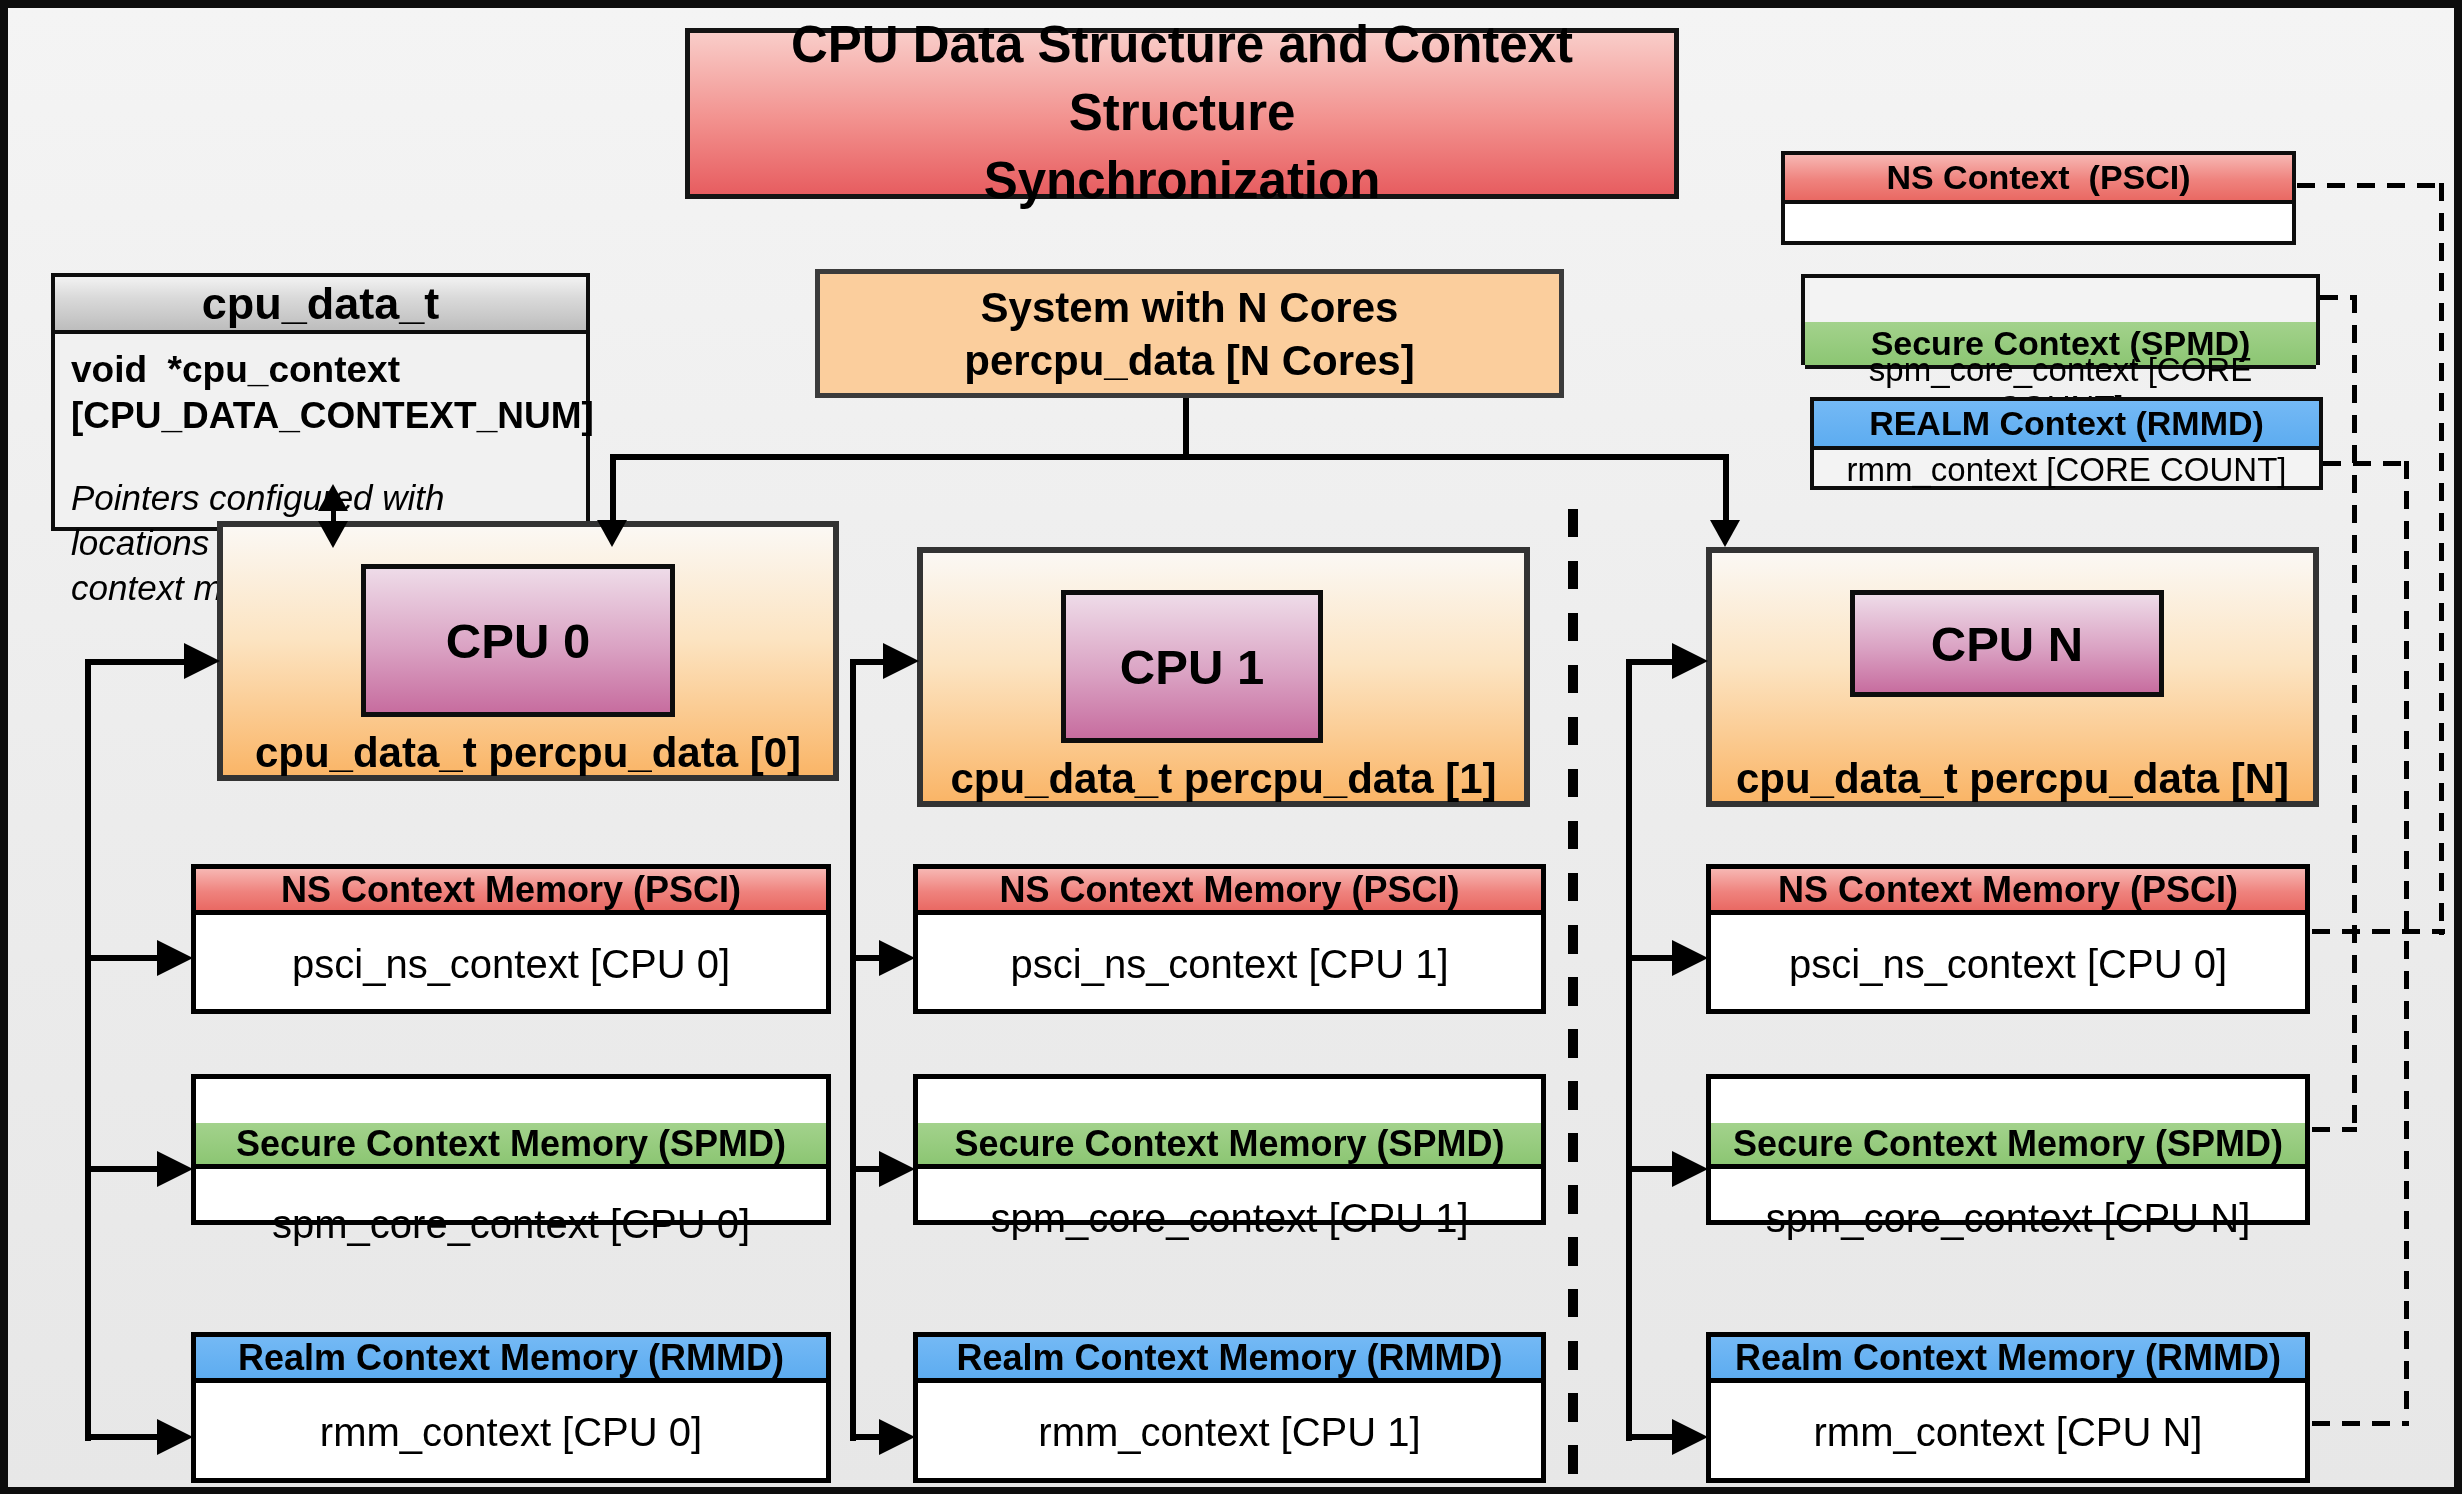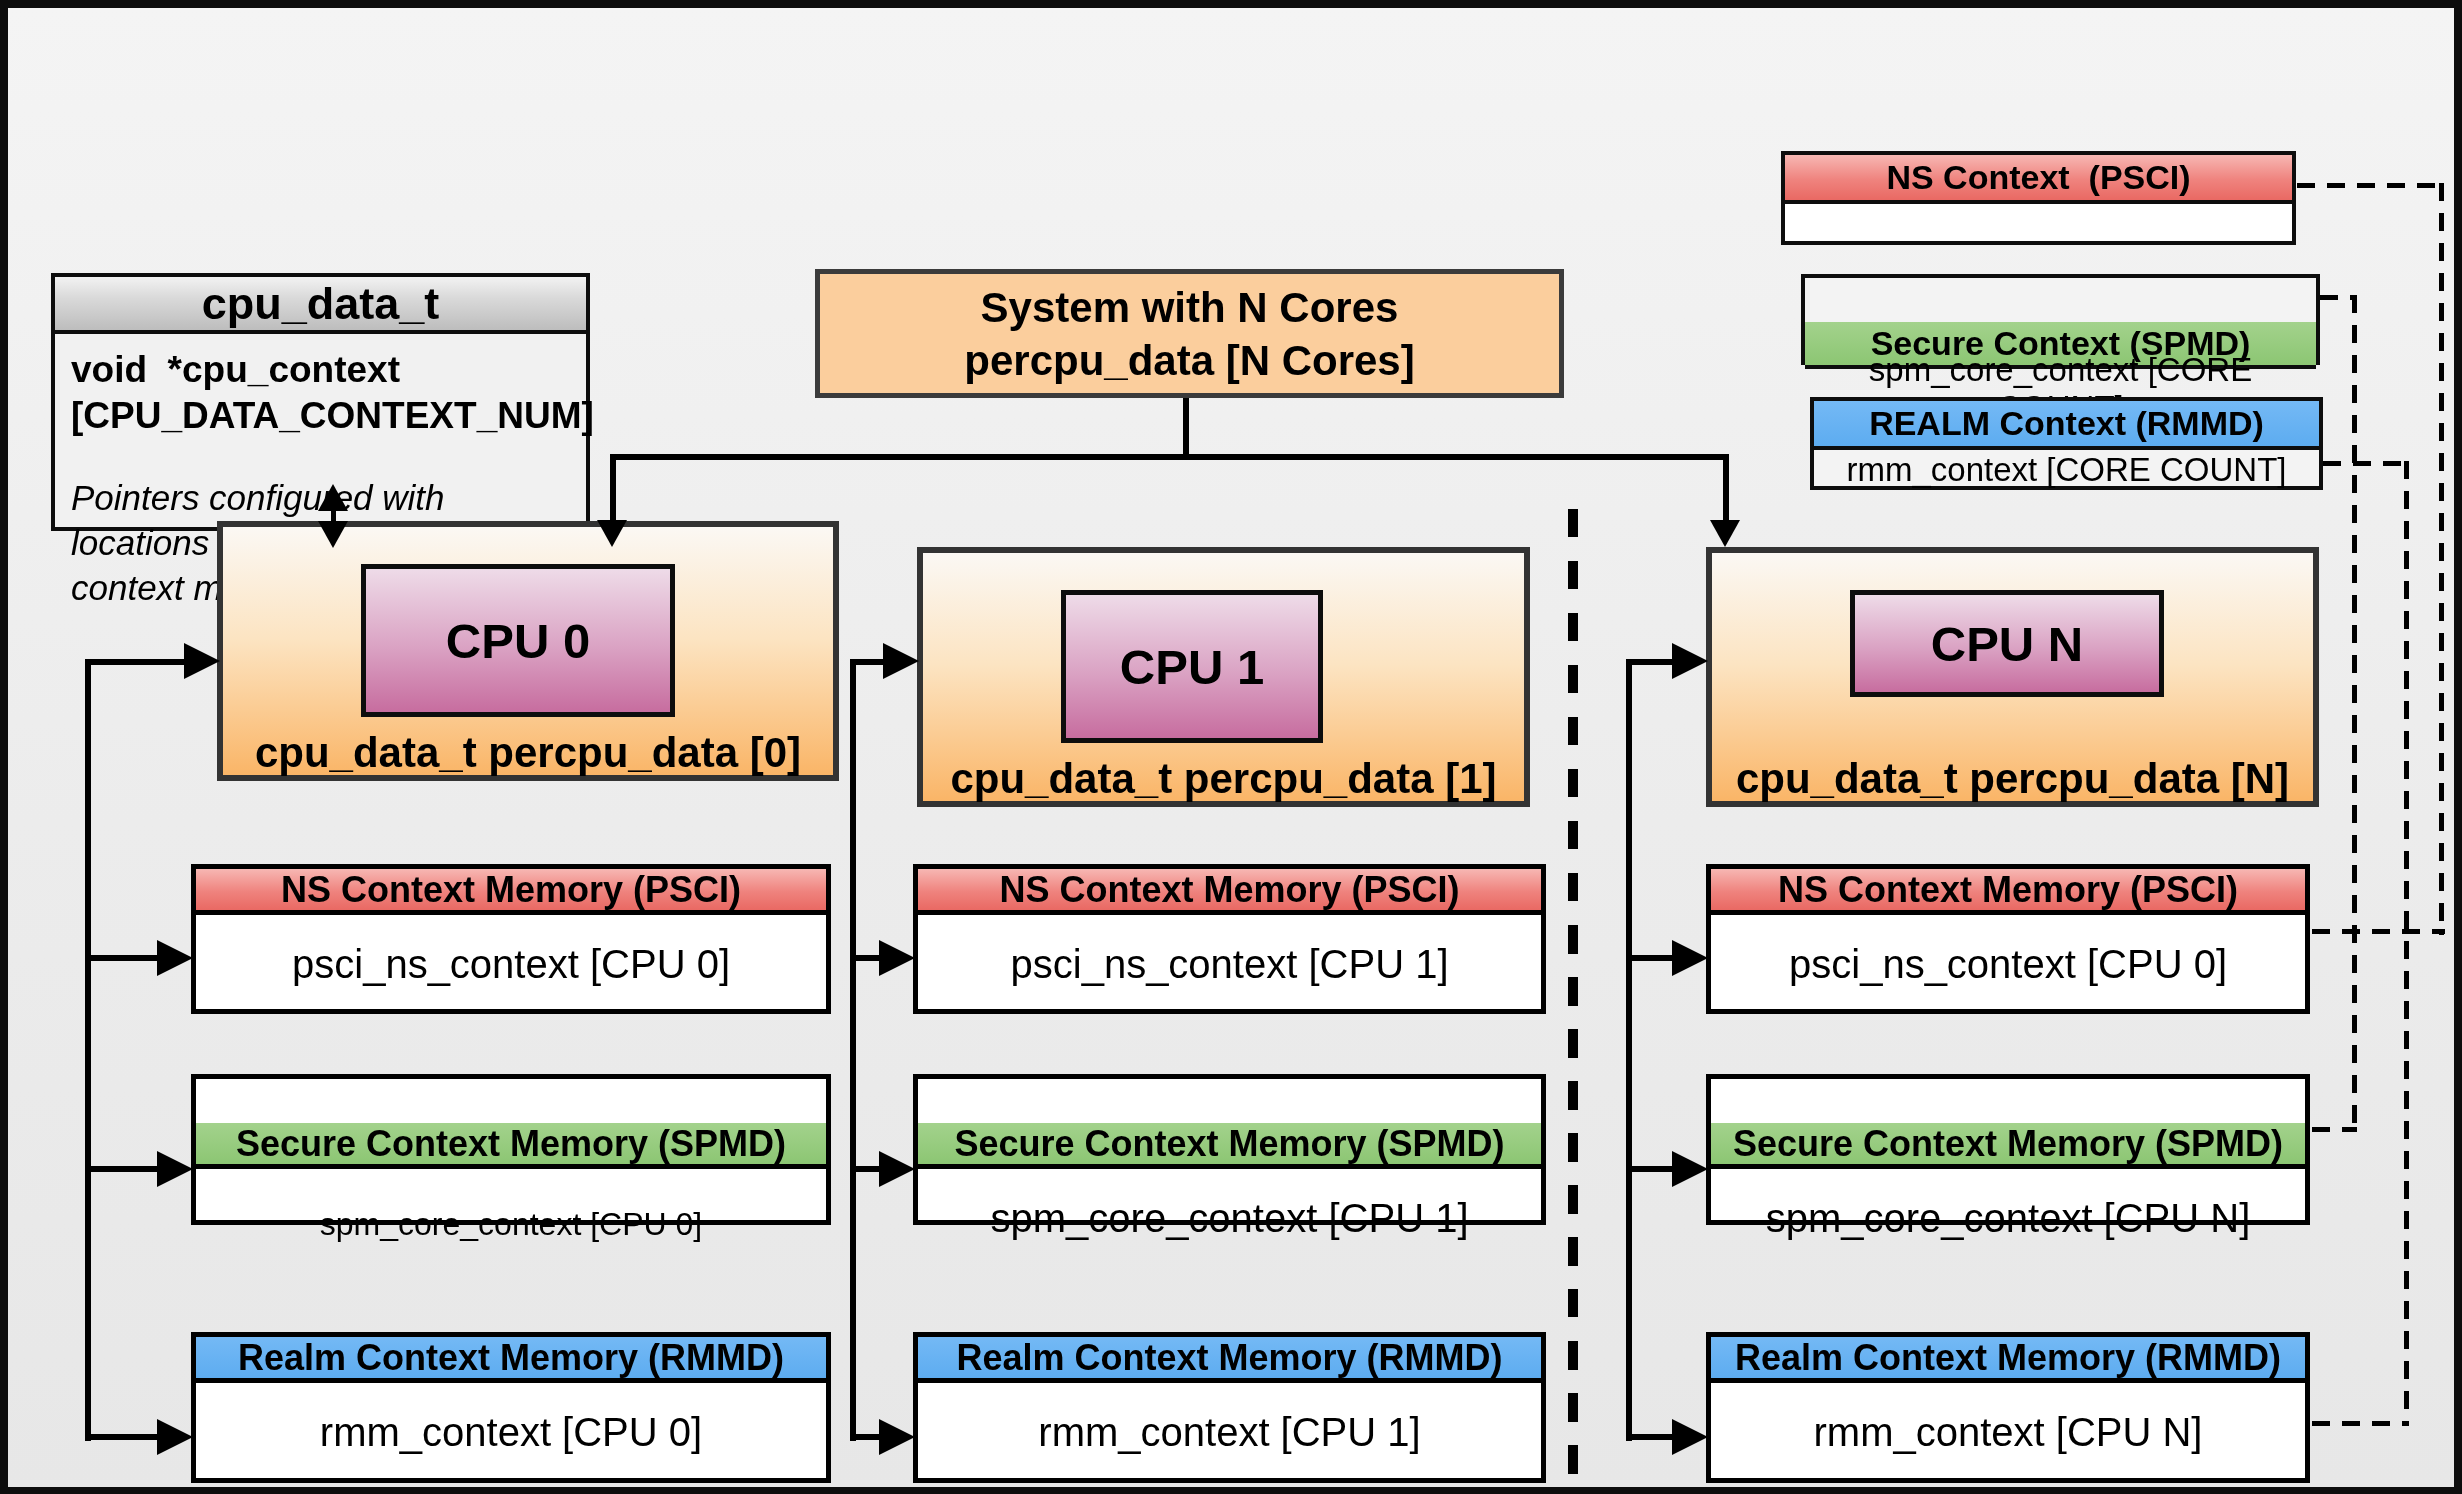--- a/index.html
+++ b/index.html
@@ -36,20 +36,24 @@
   .dash-v{position:absolute;width:5.3px;background:repeating-linear-gradient(180deg,#000 0 18px,transparent 18px 30px);}
   .dash-h{position:absolute;height:5.3px;background:repeating-linear-gradient(90deg,#000 0 18px,transparent 18px 30px);}
   .sep-v{position:absolute;width:9.8px;background:repeating-linear-gradient(180deg,#000 0 28.5px,transparent 28.5px 52px);}
   .pre{white-space:pre;}
 </style>
 </head>
 <body>
 
 <div id="canvas">
 
+  <div class="abs center title-box" style="left:677px;top:19.6px;width:994px;height:171px;">
+    <div class="bold" style="font-size:51px;line-height:68px;">CPU Data Structure and Context Structure</div>
+    <div class="bold" style="font-size:51px;line-height:68px;">Synchronization</div>
+  </div>
 
   <div class="abs struct-box" style="left:43px;top:217px;width:539px;height:258px;">
     <div class="struct-hdr center bold" style="height:53px;font-size:45px;">cpu_data_t</div>
     <div style="padding:12.5px 16px 0 16px;">
       <div class="bold pre" style="font-size:37px;line-height:46px;">void  *cpu_context</div>
       <div class="bold" style="font-size:37px;line-height:46px;">[CPU_DATA_CONTEXT_NUM]</div>
       <div style="font-size:35px;line-height:45px;font-style:italic;margin-top:36px;">Pointers configured with locations of individual world context memory</div>
     </div>
   </div>
 
@@ -75,21 +79,21 @@
   <div class="abs cpu-box" style="left:209px;top:513px;width:622px;height:260px;">
     <div class="abs center cpu-label bold" style="left:138px;top:37px;width:314px;height:153px;font-size:49px;">CPU 0</div>
     <div class="abs center bold" style="left:0;top:201px;width:100%;height:50px;font-size:42px;">cpu_data_t percpu_data [0]</div>
   </div>
   <div class="abs ctx" style="left:183px;top:856px;width:640px;height:150px;">
     <div class="ctx-hdr hdr-red center bold" style="height:41px;font-size:36px;">NS Context Memory (PSCI)</div>
     <div class="center" style="height:98px;font-size:40px;">psci_ns_context [CPU 0]</div>
   </div>
   <div class="abs ctx" style="left:183px;top:1066px;width:640px;height:151px;">
     <div class="ctx-hdr hdr-green center bold" style="height:41px;font-size:36px;">Secure Context Memory (SPMD)</div>
-    <div class="center" style="height:111px;font-size:32px;">spm_core_context [CPU 0]</div>
+    <div class="center" style="height:111px;font-size:40px;">spm_core_context [CPU 0]</div>
   </div>
   <div class="abs ctx" style="left:183px;top:1324px;width:640px;height:151px;">
     <div class="ctx-hdr hdr-blue center bold" style="height:41px;font-size:36px;">Realm Context Memory (RMMD)</div>
     <div class="center" style="height:99px;font-size:40px;">rmm_context [CPU 0]</div>
   </div>
 
   <div class="abs cpu-box" style="left:909px;top:539px;width:613px;height:260px;">
     <div class="abs center cpu-label bold" style="left:138px;top:37px;width:262px;height:153px;font-size:49px;">CPU 1</div>
     <div class="abs center bold" style="left:0;top:201px;width:100%;height:50px;font-size:42px;">cpu_data_t percpu_data [1]</div>
   </div>

